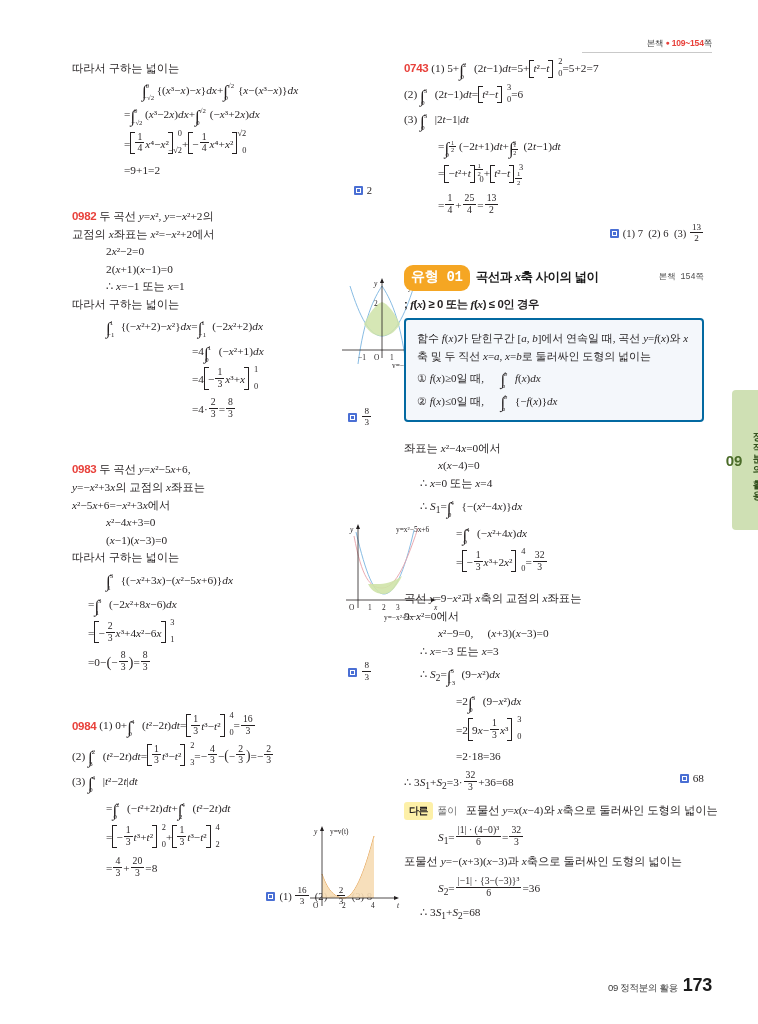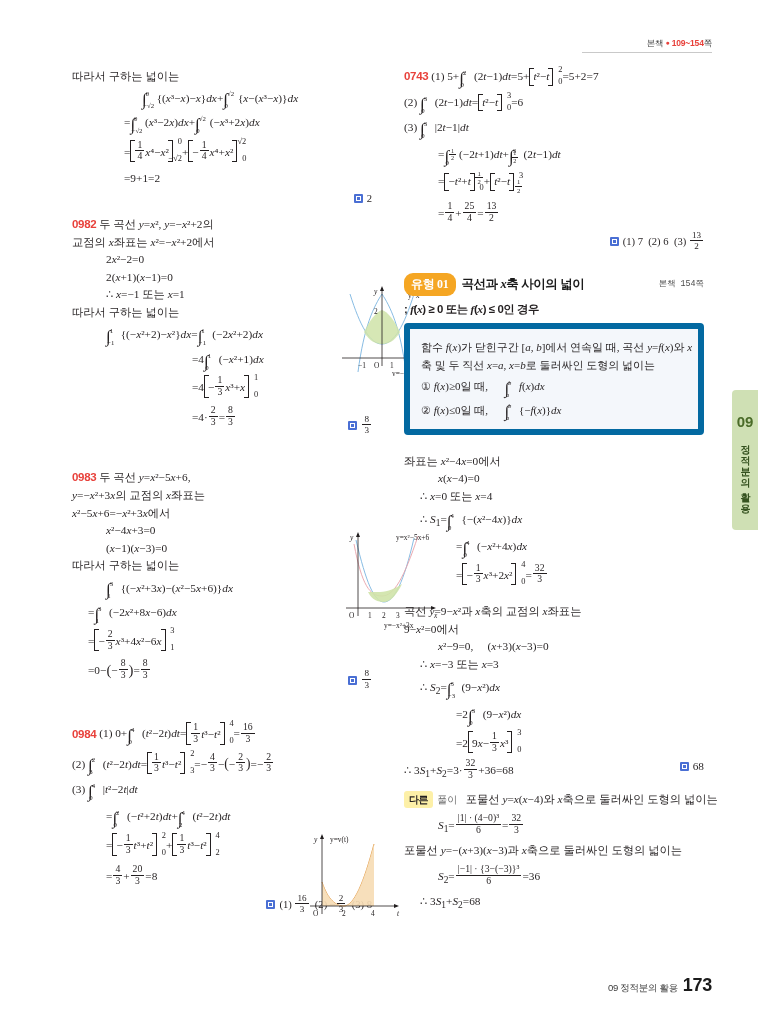--- a/index.html
+++ b/index.html
@@ -43,21 +43,21 @@
     position: absolute;
     top: 52px;
     right: 46px;
     width: 130px;
     height: 1px;
     background: #c9c9c9;
   }
   
   .col {
     position: absolute;
-    top: 68px;
+    top: 60px;
     width: 300px;
     font-size: 11.3px;
     line-height: 1.55;
   }
   .col-left { left: 72px; }
   .col-right { left: 404px; }
 
   
   .qnum {
     color: #e8413b;
@@ -182,23 +182,23 @@
   
   .yuhyeong-head {
     display: flex;
     align-items: center;
     gap: 6px;
     margin-bottom: 5px;
   }
   .yh-tag {
     background: #f5a623;
     color: #ffffff;
-    font-family: Liberation Serif, serif;
-    font-weight: bold;
-    font-size: 12px;
+    font-family: Liberation Mono, monospace;
+    font-weight: bold;
+    font-size: 14px;
     padding: 2px 7px;
     border-radius: 9px;
     letter-spacing: -0.3px;
   }
   .yh-title {
     font-family: "Liberation Sans", sans-serif;
     font-weight: bold;
     font-size: 12.5px;
     letter-spacing: -0.5px;
     color: #1b1b1b;
@@ -210,21 +210,21 @@
     color: #4b4b4b;
   }
   .yh-sub {
     font-family: "Liberation Sans", sans-serif;
     font-weight: bold;
     font-size: 11.4px;
     letter-spacing: -0.4px;
     margin-bottom: 5px;
   }
   .yh-box {
-    border: 6px solid #0369a1;
+    border: 2px solid #0369a1;
     background: #f4f7fb;
     border-radius: 4px;
     padding: 9px 11px 10px 11px;
     font-size: 11px;
     line-height: 1.65;
   }
 
   
   .darun {
     display: inline-block;
@@ -250,21 +250,21 @@
     top: 390px;
     width: 26px;
     height: 140px;
     background: #cfe0b4;
     border-radius: 4px 0 0 4px;
     color: #35521f;
     font-family: "Liberation Sans", sans-serif;
     font-weight: bold;
     font-size: 10px;
     display: flex;
-    flex-direction: column;
+    flex-direction: row;
     align-items: center;
     justify-content: center;
     gap: 8px;
   }
   .side-tab .num {
     font-size: 15px;
     color: #4a6b28;
   }
   .side-tab .vtxt {
     writing-mode: vertical-rl;
@@ -534,20 +534,21 @@
       <div class="ln ind1">∴ <i class="v">x</i>=−3 또는 <i class="v">x</i>=3</div>
       <div class="ln ind1" style="margin-top:6px">
         ∴ <i class="v">S</i><sub>2</sub>=<span class="intg">∫<span class="lim-up">3</span><span class="lim-dn">−3</span></span>(9−<i class="v">x</i>²)<i class="v">dx</i>
       </div>
       <div class="ln ind3" style="margin-top:7px">
         =2<span class="intg">∫<span class="lim-up">3</span><span class="lim-dn">0</span></span>(9−<i class="v">x</i>²)<i class="v">dx</i>
       </div>
       <div class="ln ind3" style="margin-top:7px">
         =2<span class="bigbr"><span class="body"><span class="r1"></span><span class="r2"></span>9<i class="v">x</i>−<span class="frac"><span class="num">1</span><span class="den">3</span></span><i class="v">x</i>³</span><span class="lu">3</span><span class="ld">0</span></span>
       </div>
+      <div class="ln ind3" style="margin-top:7px">=2·18=36</div>
       <div class="ln" style="margin-top:5px">
         ∴ 3<i class="v">S</i><sub>1</sub>+<i class="v">S</i><sub>2</sub>=3·<span class="frac"><span class="num">32</span><span class="den">3</span></span>+36=68
         <span style="float:right"><span class="ansbox"></span>68</span>
       </div>
     </div>
 
     <div class="blk" style="margin-top:6px">
       <div class="ln">
         <span class="darun">다른</span><span class="darun-sub">풀이</span>
         <span>&nbsp; 포물선 <i class="v">y</i>=<i class="v">x</i>(<i class="v">x</i>−4)와 <i class="v">x</i>축으로 둘러싸인 도형의 넓이는</span>

